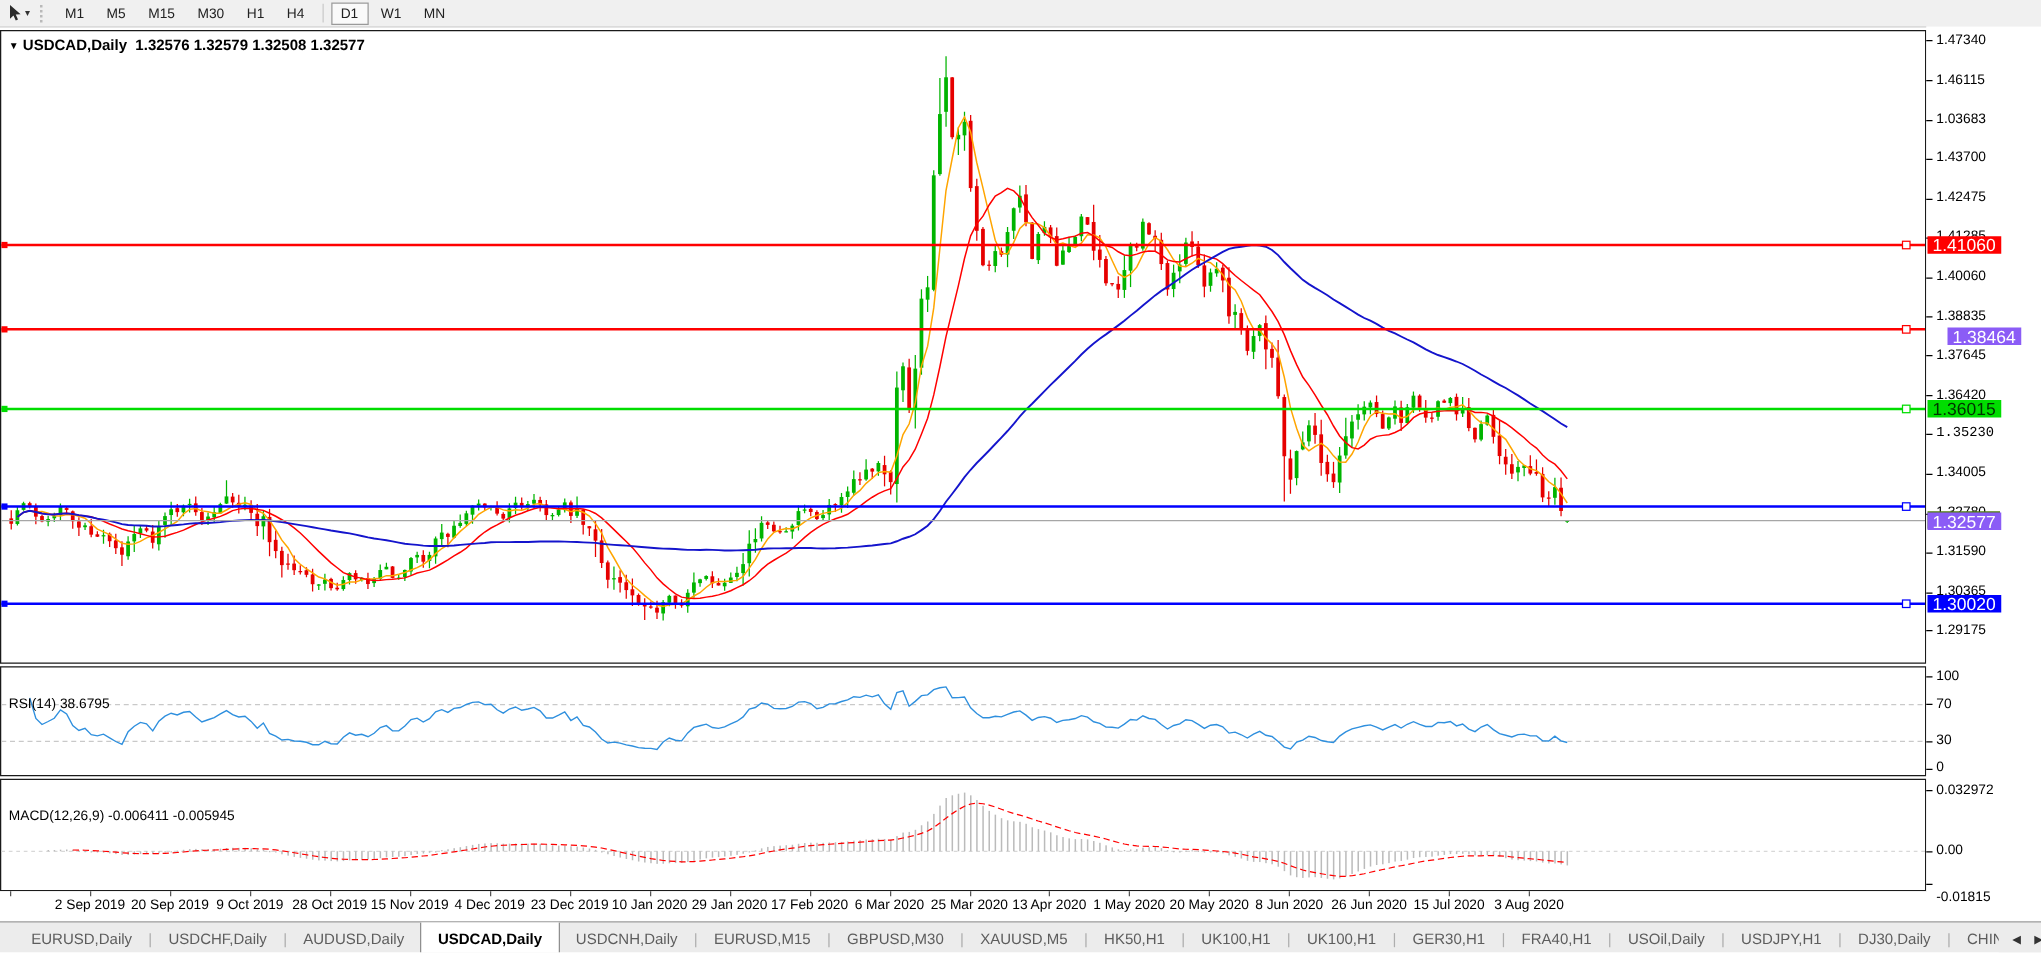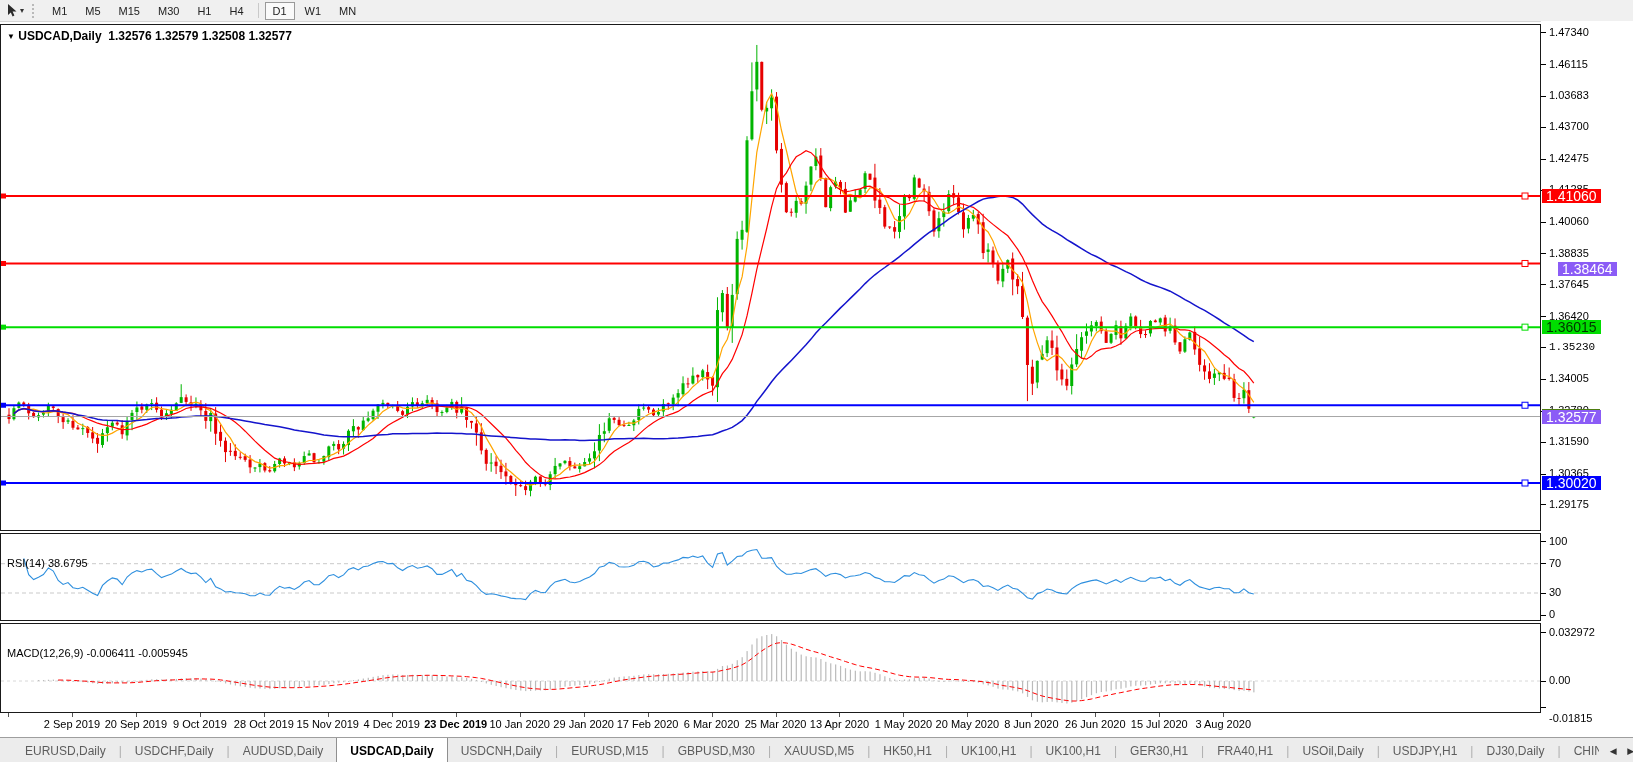--- a/index.html
+++ b/index.html
@@ -934,21 +934,21 @@
       <div class="datelabel" style="left: 135.92px;">20 Sep 2019</div>
       <div class="datetick" style="left: 199.88px;"></div>
       <div class="datelabel" style="left: 199.88px;">9 Oct 2019</div>
       <div class="datetick" style="left: 263.84px;"></div>
       <div class="datelabel" style="left: 263.84px;">28 Oct 2019</div>
       <div class="datetick" style="left: 327.8px;"></div>
       <div class="datelabel" style="left: 327.8px;">15 Nov 2019</div>
       <div class="datetick" style="left: 391.76px;"></div>
       <div class="datelabel" style="left: 391.76px;">4 Dec 2019</div>
       <div class="datetick" style="left: 455.72px;"></div>
-      <div class="datelabel" style="left: 455.72px; font-weight: bold;">23 Dec 2019</div>
+      <div class="datelabel" style="left: 455.72px;">23 Dec 2019</div>
       <div class="datetick" style="left: 519.68px;"></div>
       <div class="datelabel" style="left: 519.68px; text-align: center;">10 Jan 2020</div>
       <div class="datetick" style="left: 583.64px;"></div>
       <div class="datelabel" style="left: 583.64px;">29 Jan 2020</div>
       <div class="datetick" style="left: 647.6px;"></div>
       <div class="datelabel" style="left: 647.6px;">17 Feb 2020</div>
       <div class="datetick" style="left: 711.56px;"></div>
       <div class="datelabel" style="left: 711.56px;">6 Mar 2020</div>
       <div class="datetick" style="left: 775.52px;"></div>
       <div class="datelabel" style="left: 775.52px;">25 Mar 2020</div>

